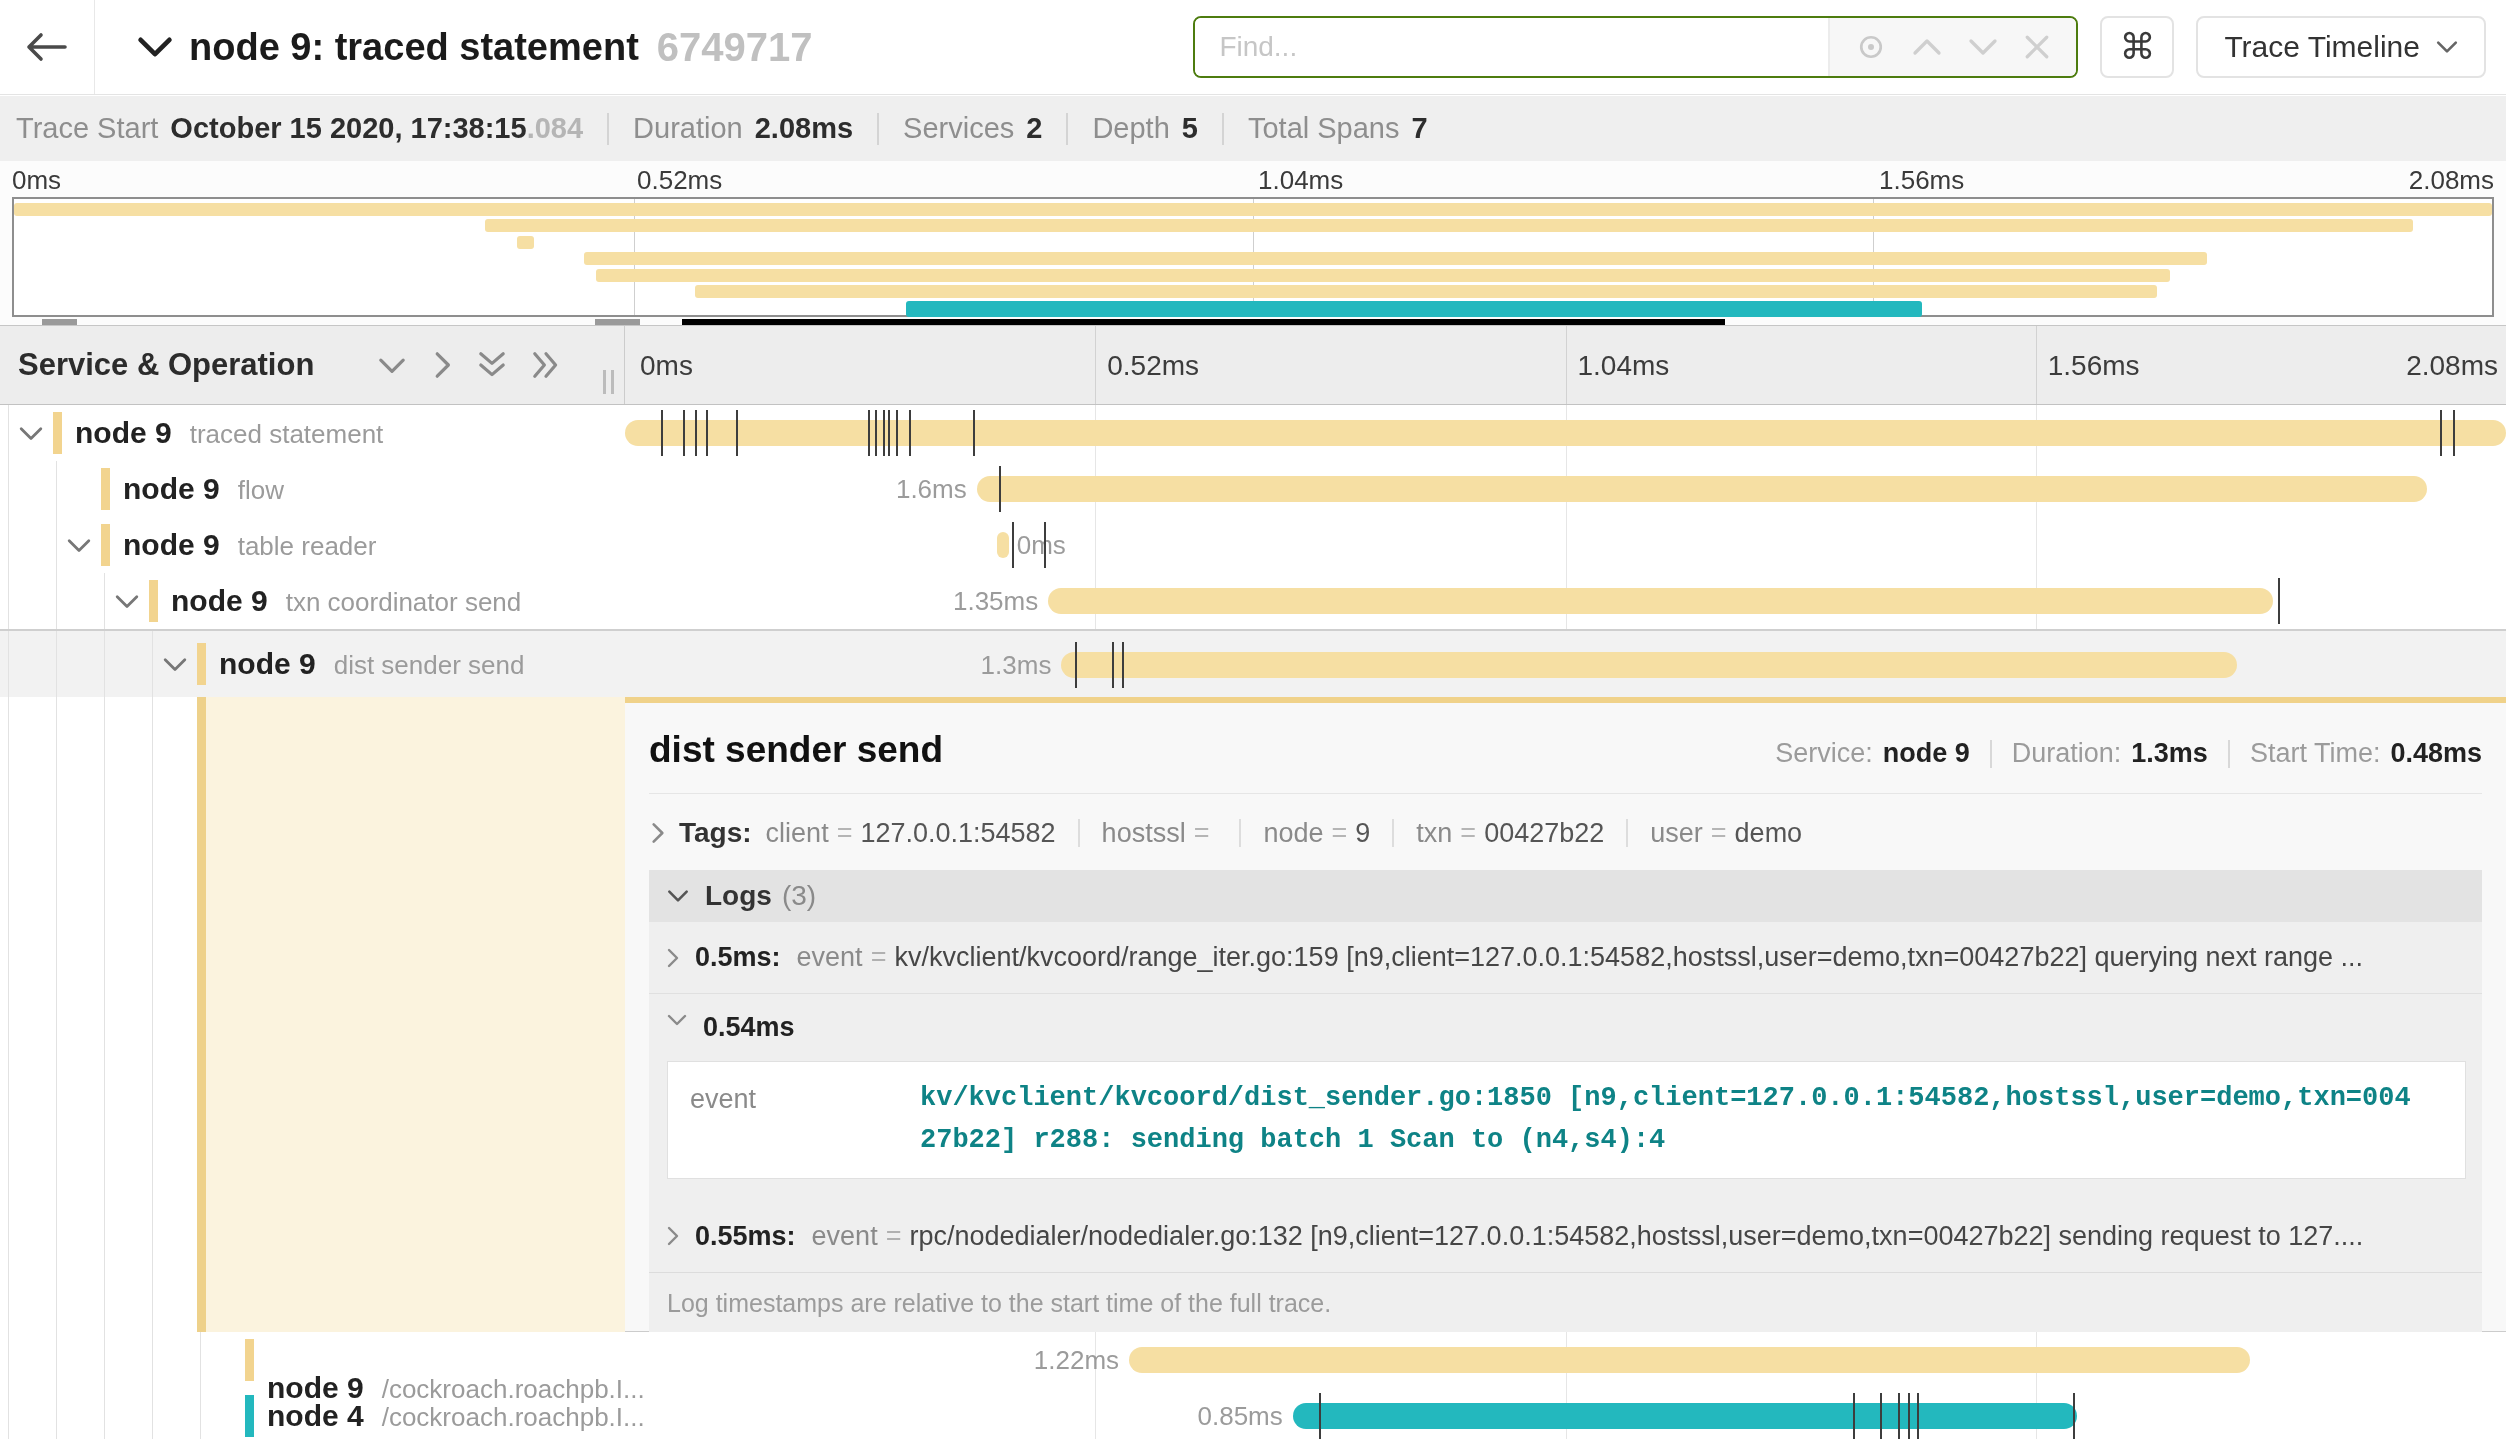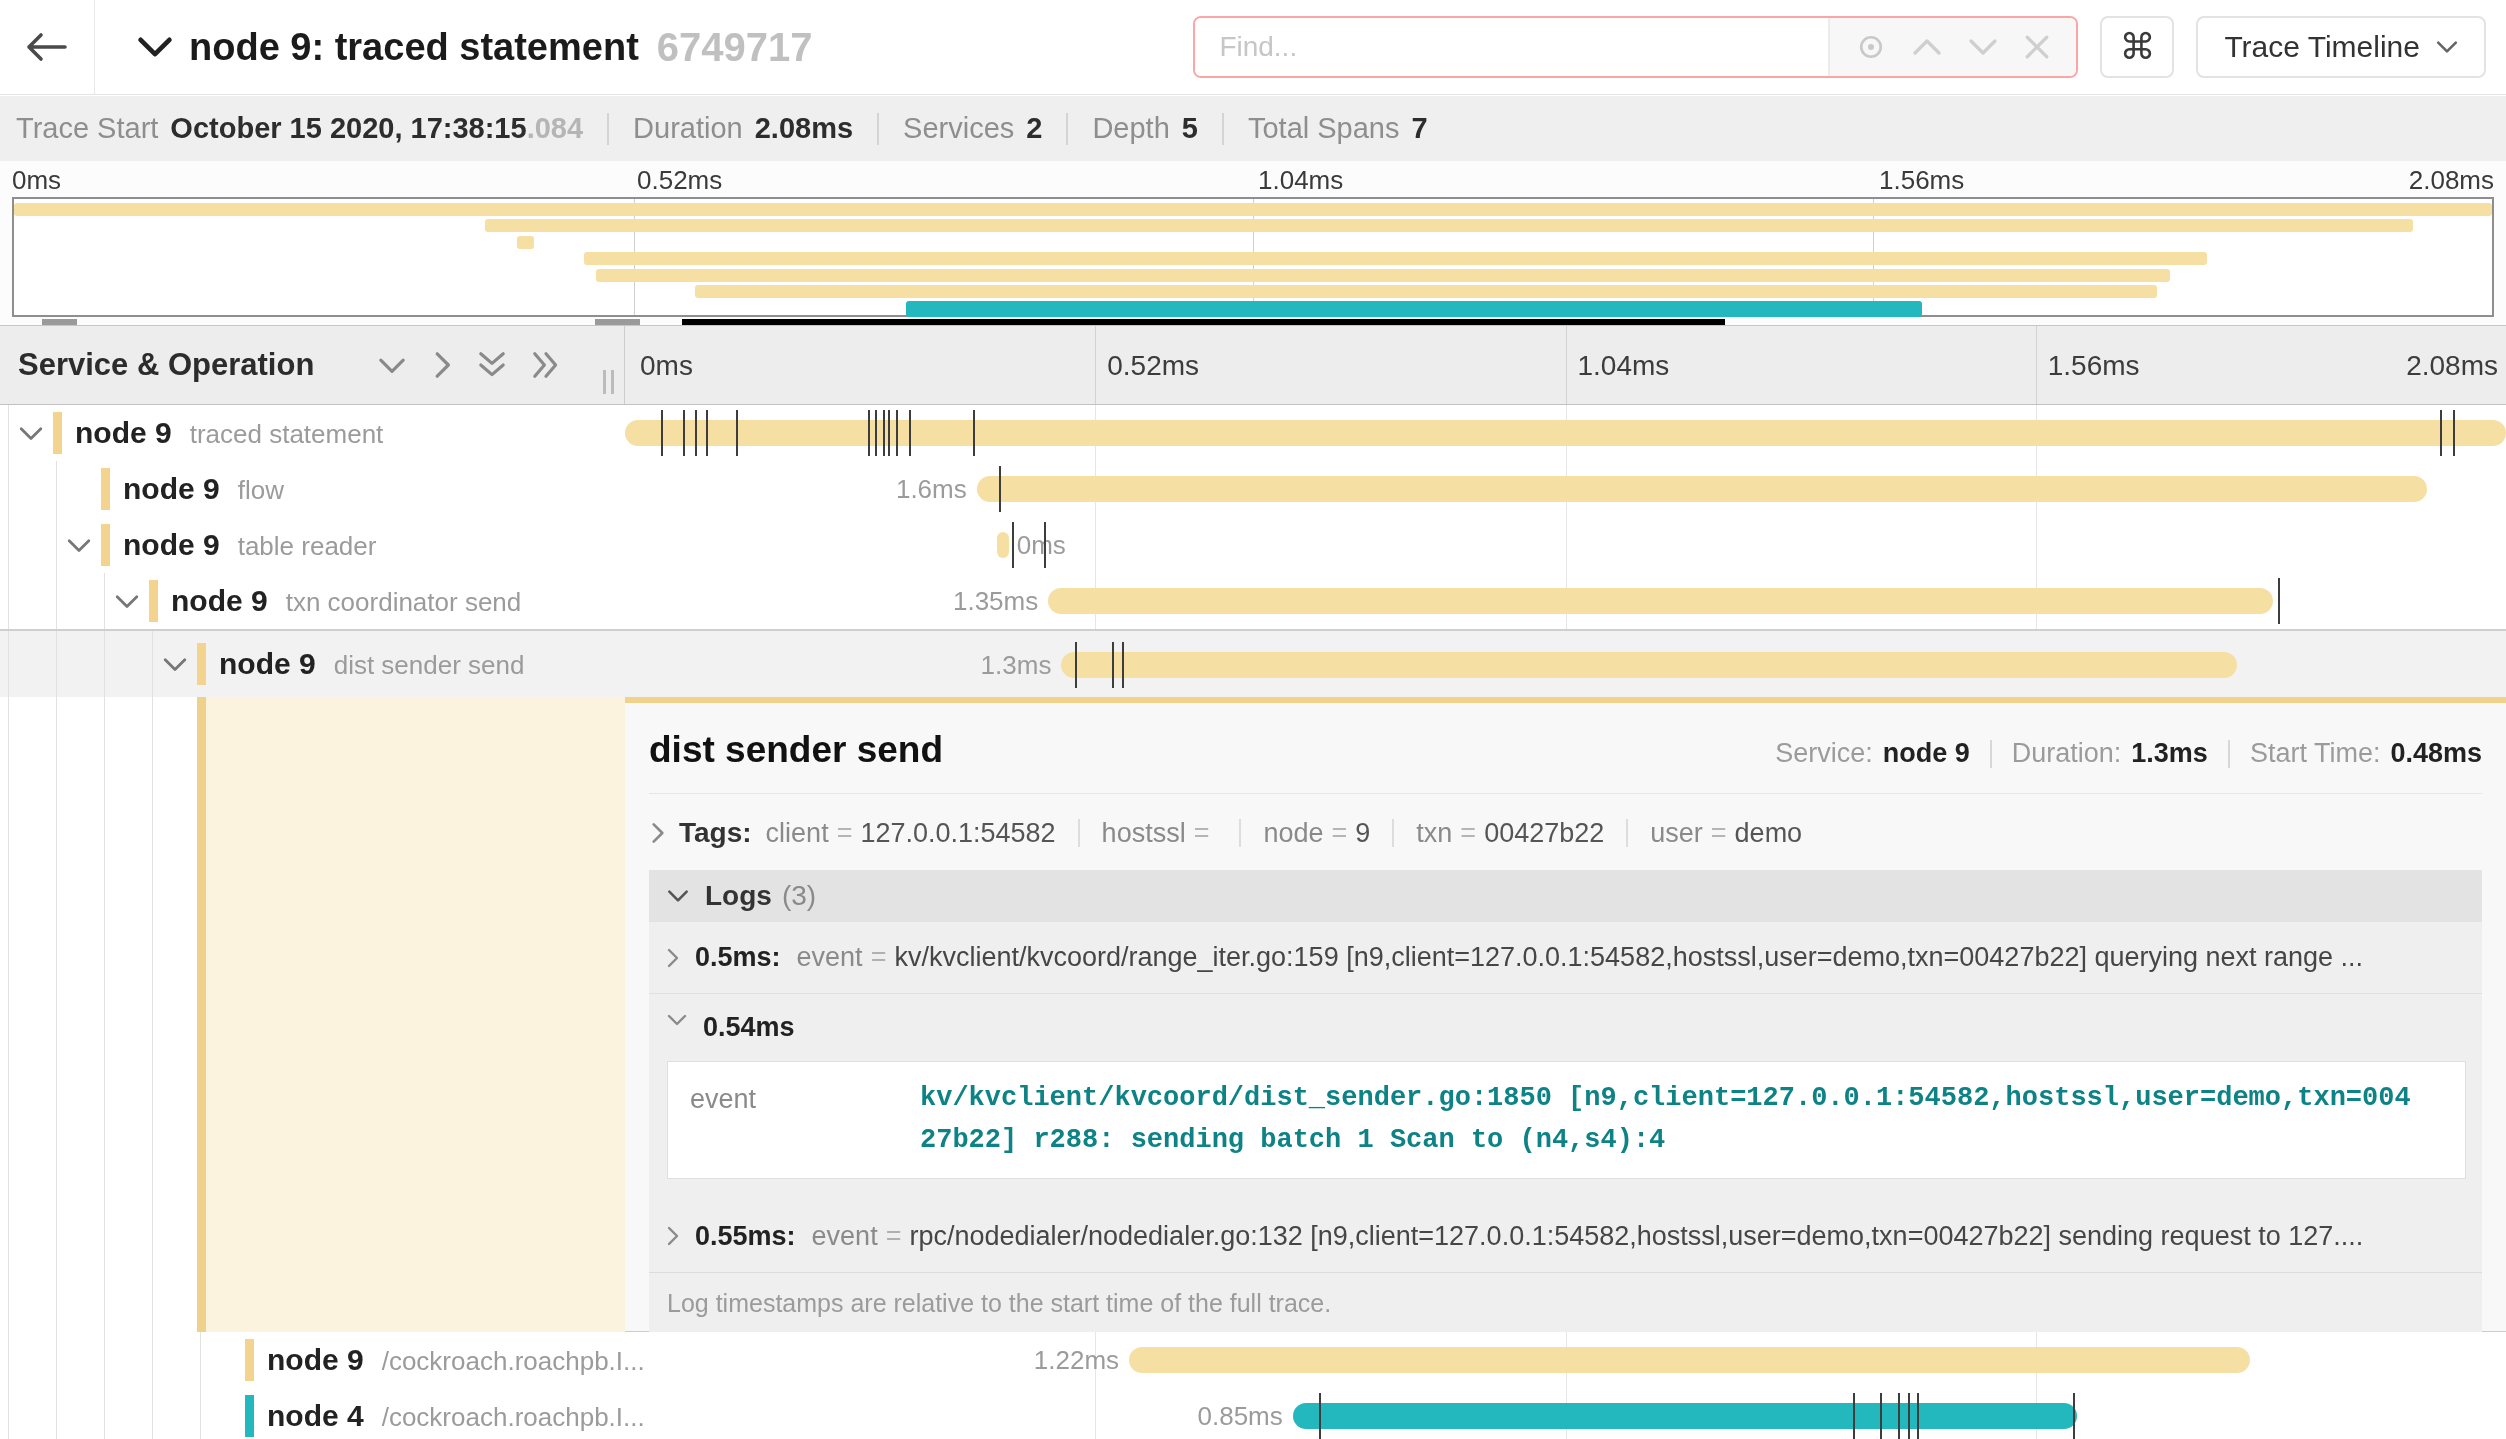--- a/index.html
+++ b/index.html
@@ -9,21 +9,21 @@
   
   .topbar { position:absolute; left:0; top:0; width:2506px; height:95px; background:#fff;
     border-bottom:1px solid #e4e4e4; display:flex; align-items:center; }
   .back-btn { width:95px; height:100%; border-right:1px solid #e8e8e8; display:flex;
     align-items:center; justify-content:center; cursor:pointer; }
   .title-chev { margin-left:42px; display:flex; align-items:center; cursor:pointer; }
   .page-title { margin-left:16px; font-size:38px; font-weight:700; color:#1b1b1b; white-space:nowrap; }
   .trace-id { margin-left:18px; font-size:40px; font-weight:700; color:#c0c0c0; }
   .tb-spacer { flex:1; }
   .find-group { display:flex; align-items:stretch; height:62px; width:885px;
-    border:2px solid #fca5a5; border-radius:8px; overflow:hidden; margin-right:22px; background:#fff; }
+    border:2px solid #4d7c0f; border-radius:8px; overflow:hidden; margin-right:22px; background:#fff; }
   .find-group input { flex:1; border:none; outline:none; padding:0 24px; font-size:28px;
     font-family:"Liberation Sans",sans-serif; color:#444; background:#fff; }
   .find-group input::placeholder { color:#c6c6c6; }
   .find-tools { width:248px; background:#f7f7f7; border-left:2px solid #ececec; display:flex;
     align-items:center; justify-content:space-evenly; }
   .icon-btn { display:flex; align-items:center; justify-content:center; cursor:pointer; }
   .kbd-btn { width:74px; height:62px; border:2px solid #e3e3e3; border-radius:8px; display:flex;
     align-items:center; justify-content:center; font-size:36px; color:#3a3a3a; margin-right:22px;
     background:#fff; cursor:pointer; }
   .view-btn { height:62px; border:2px solid #e3e3e3; border-radius:8px; display:flex; align-items:center;
@@ -511,21 +511,21 @@
 
   <div class="trow">
     <div class="trow-left">
         <div class="guide" style="left: 200px;"></div>
         <div class="guide" style="left: 152px;"></div>
         <div class="guide" style="left: 104px;"></div>
         <div class="guide" style="left: 56px;"></div>
         <div class="guide" style="left: 8px;"></div>
 
       <span class="cbar" style="left: 245px; background: rgb(242, 212, 143);"></span>
-      <span class="svc" style="left: 267px;"><span>node 9</span><span class="op">/cockroach.roachpb.I...</span></span>
+      <span class="svc" style="left: 267px; margin-top: 28px;"><span>node 9</span><span class="op">/cockroach.roachpb.I...</span></span>
     </div>
     <div class="trow-right">
       <span class="bar-label" style="line-height: 56px; top: 0px; right: 73.2%; padding-right: 10px;">1.22ms</span>
       <div class="bar" style="left: 26.8%; width: 59.6%; top: 15px; background: rgb(246, 223, 163);"></div>
     </div>
   </div>
 
   <div class="trow">
     <div class="trow-left">
         <div class="guide" style="left: 200px;"></div>

